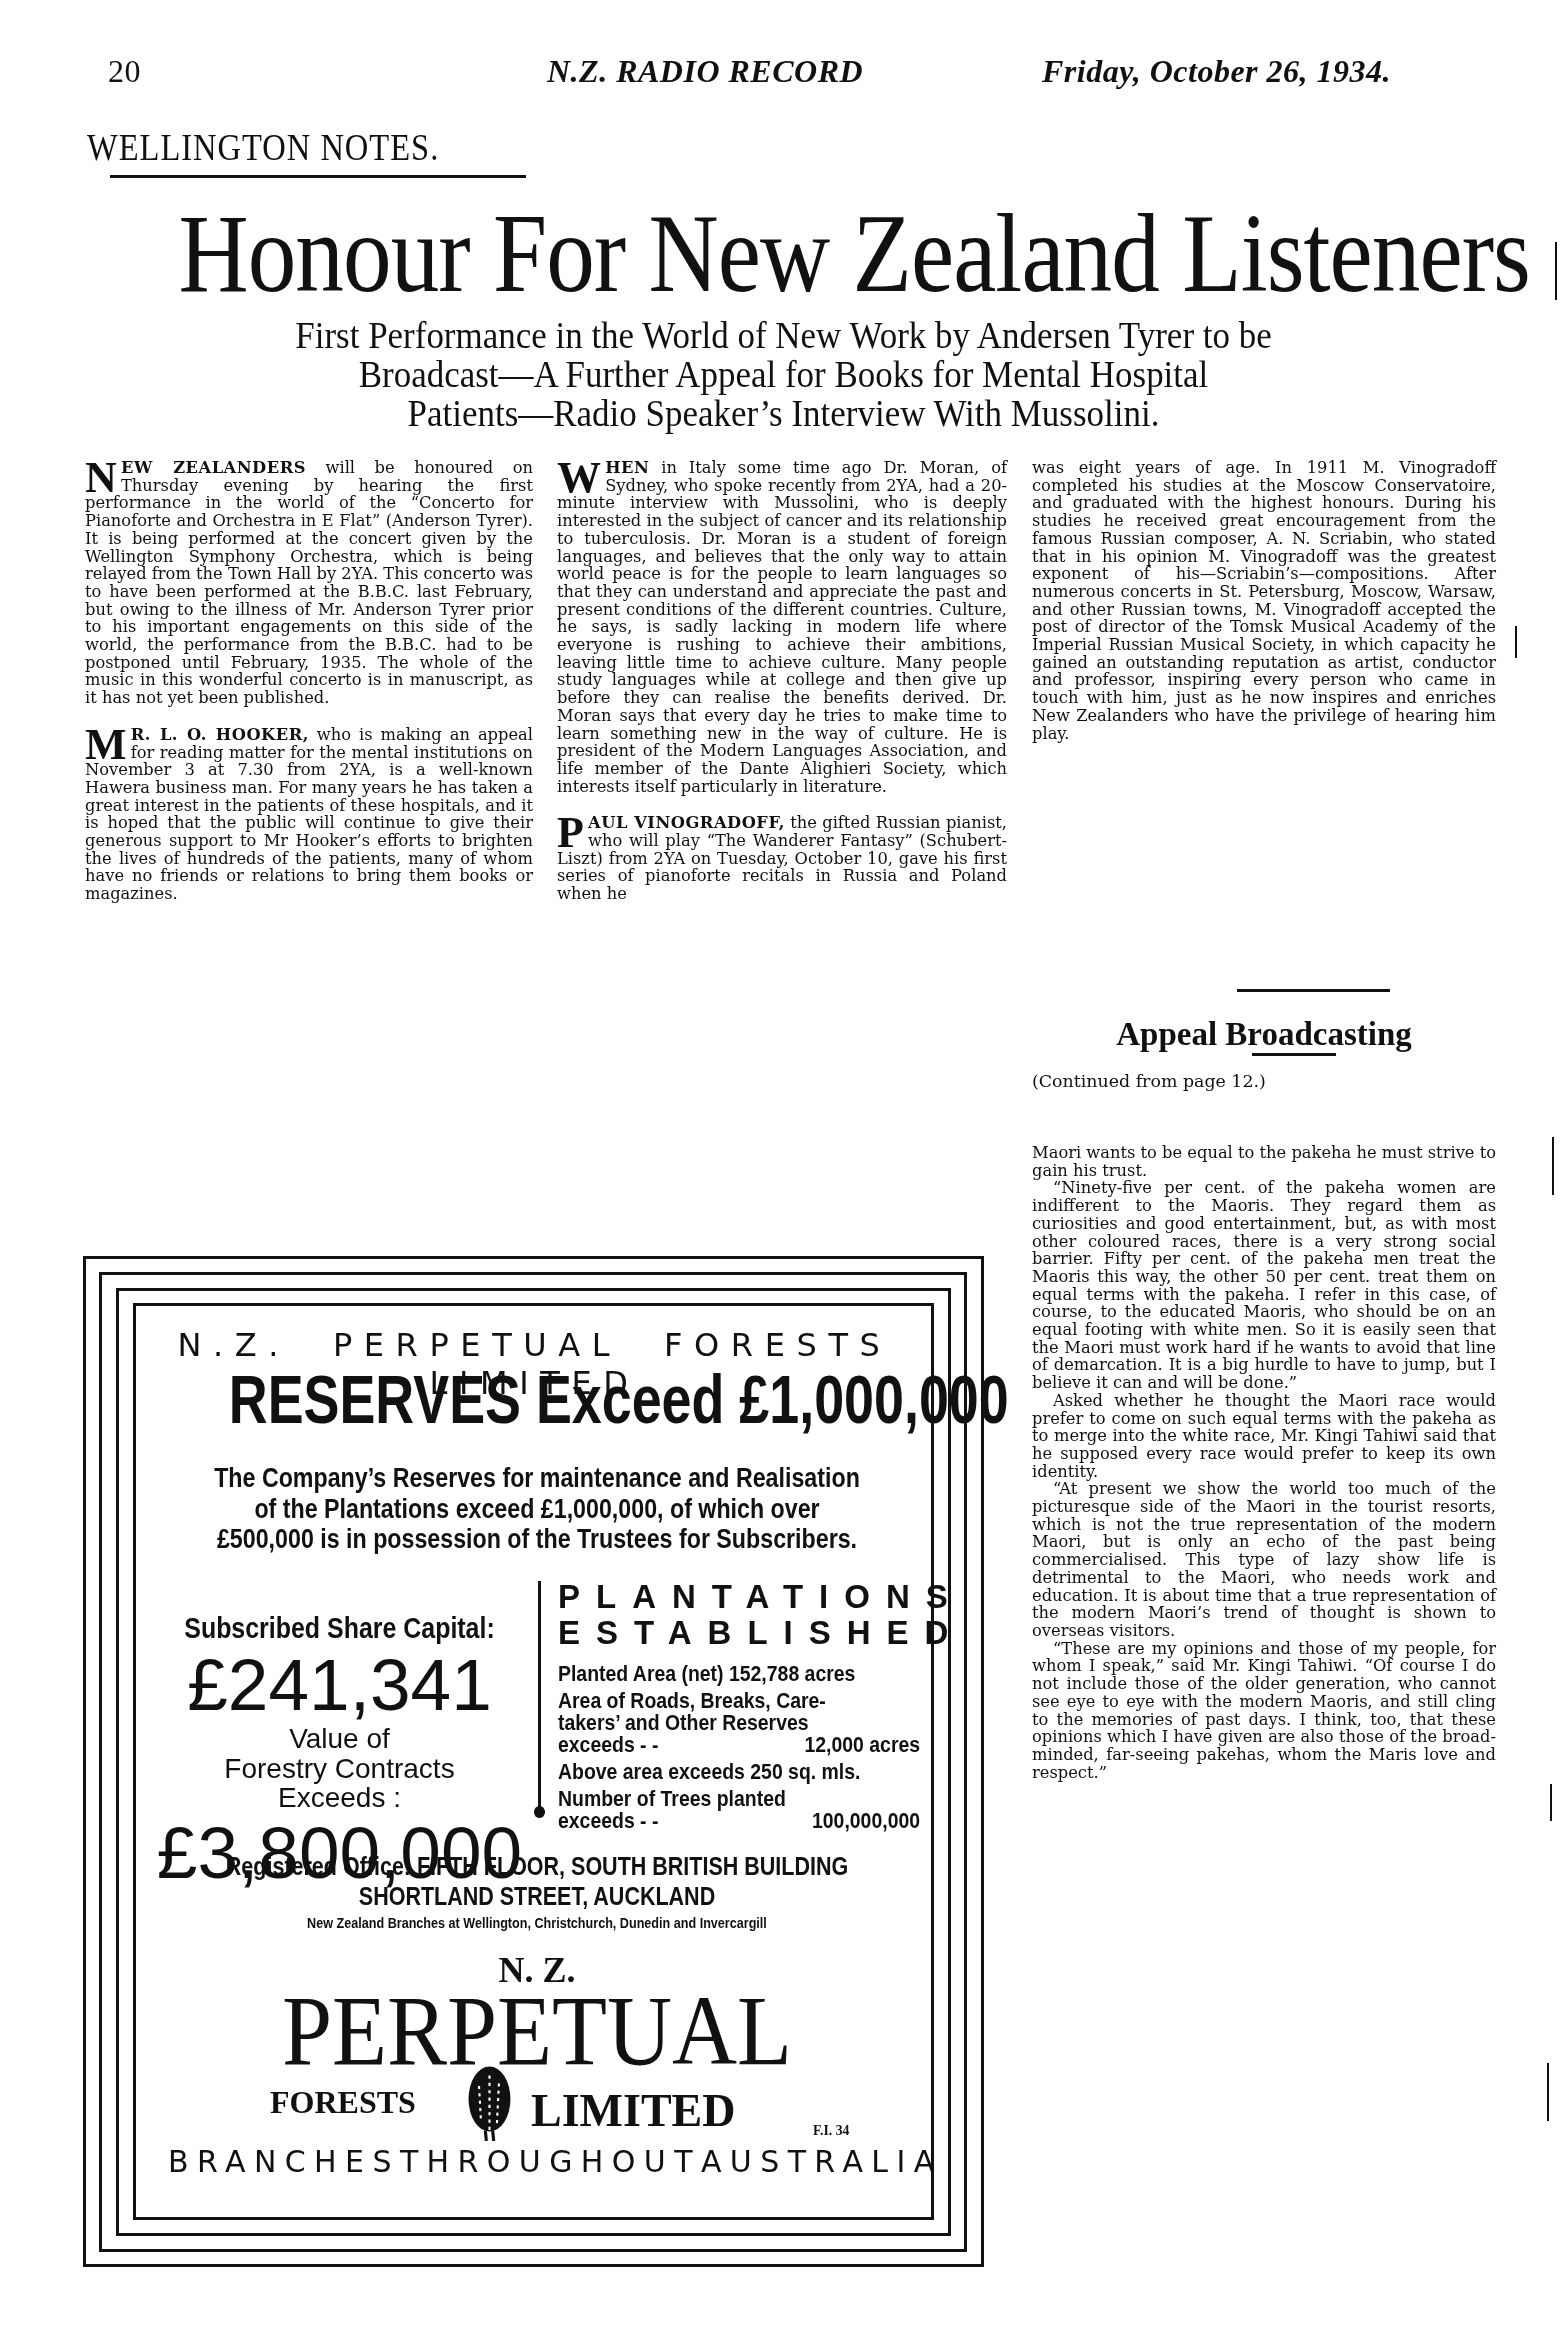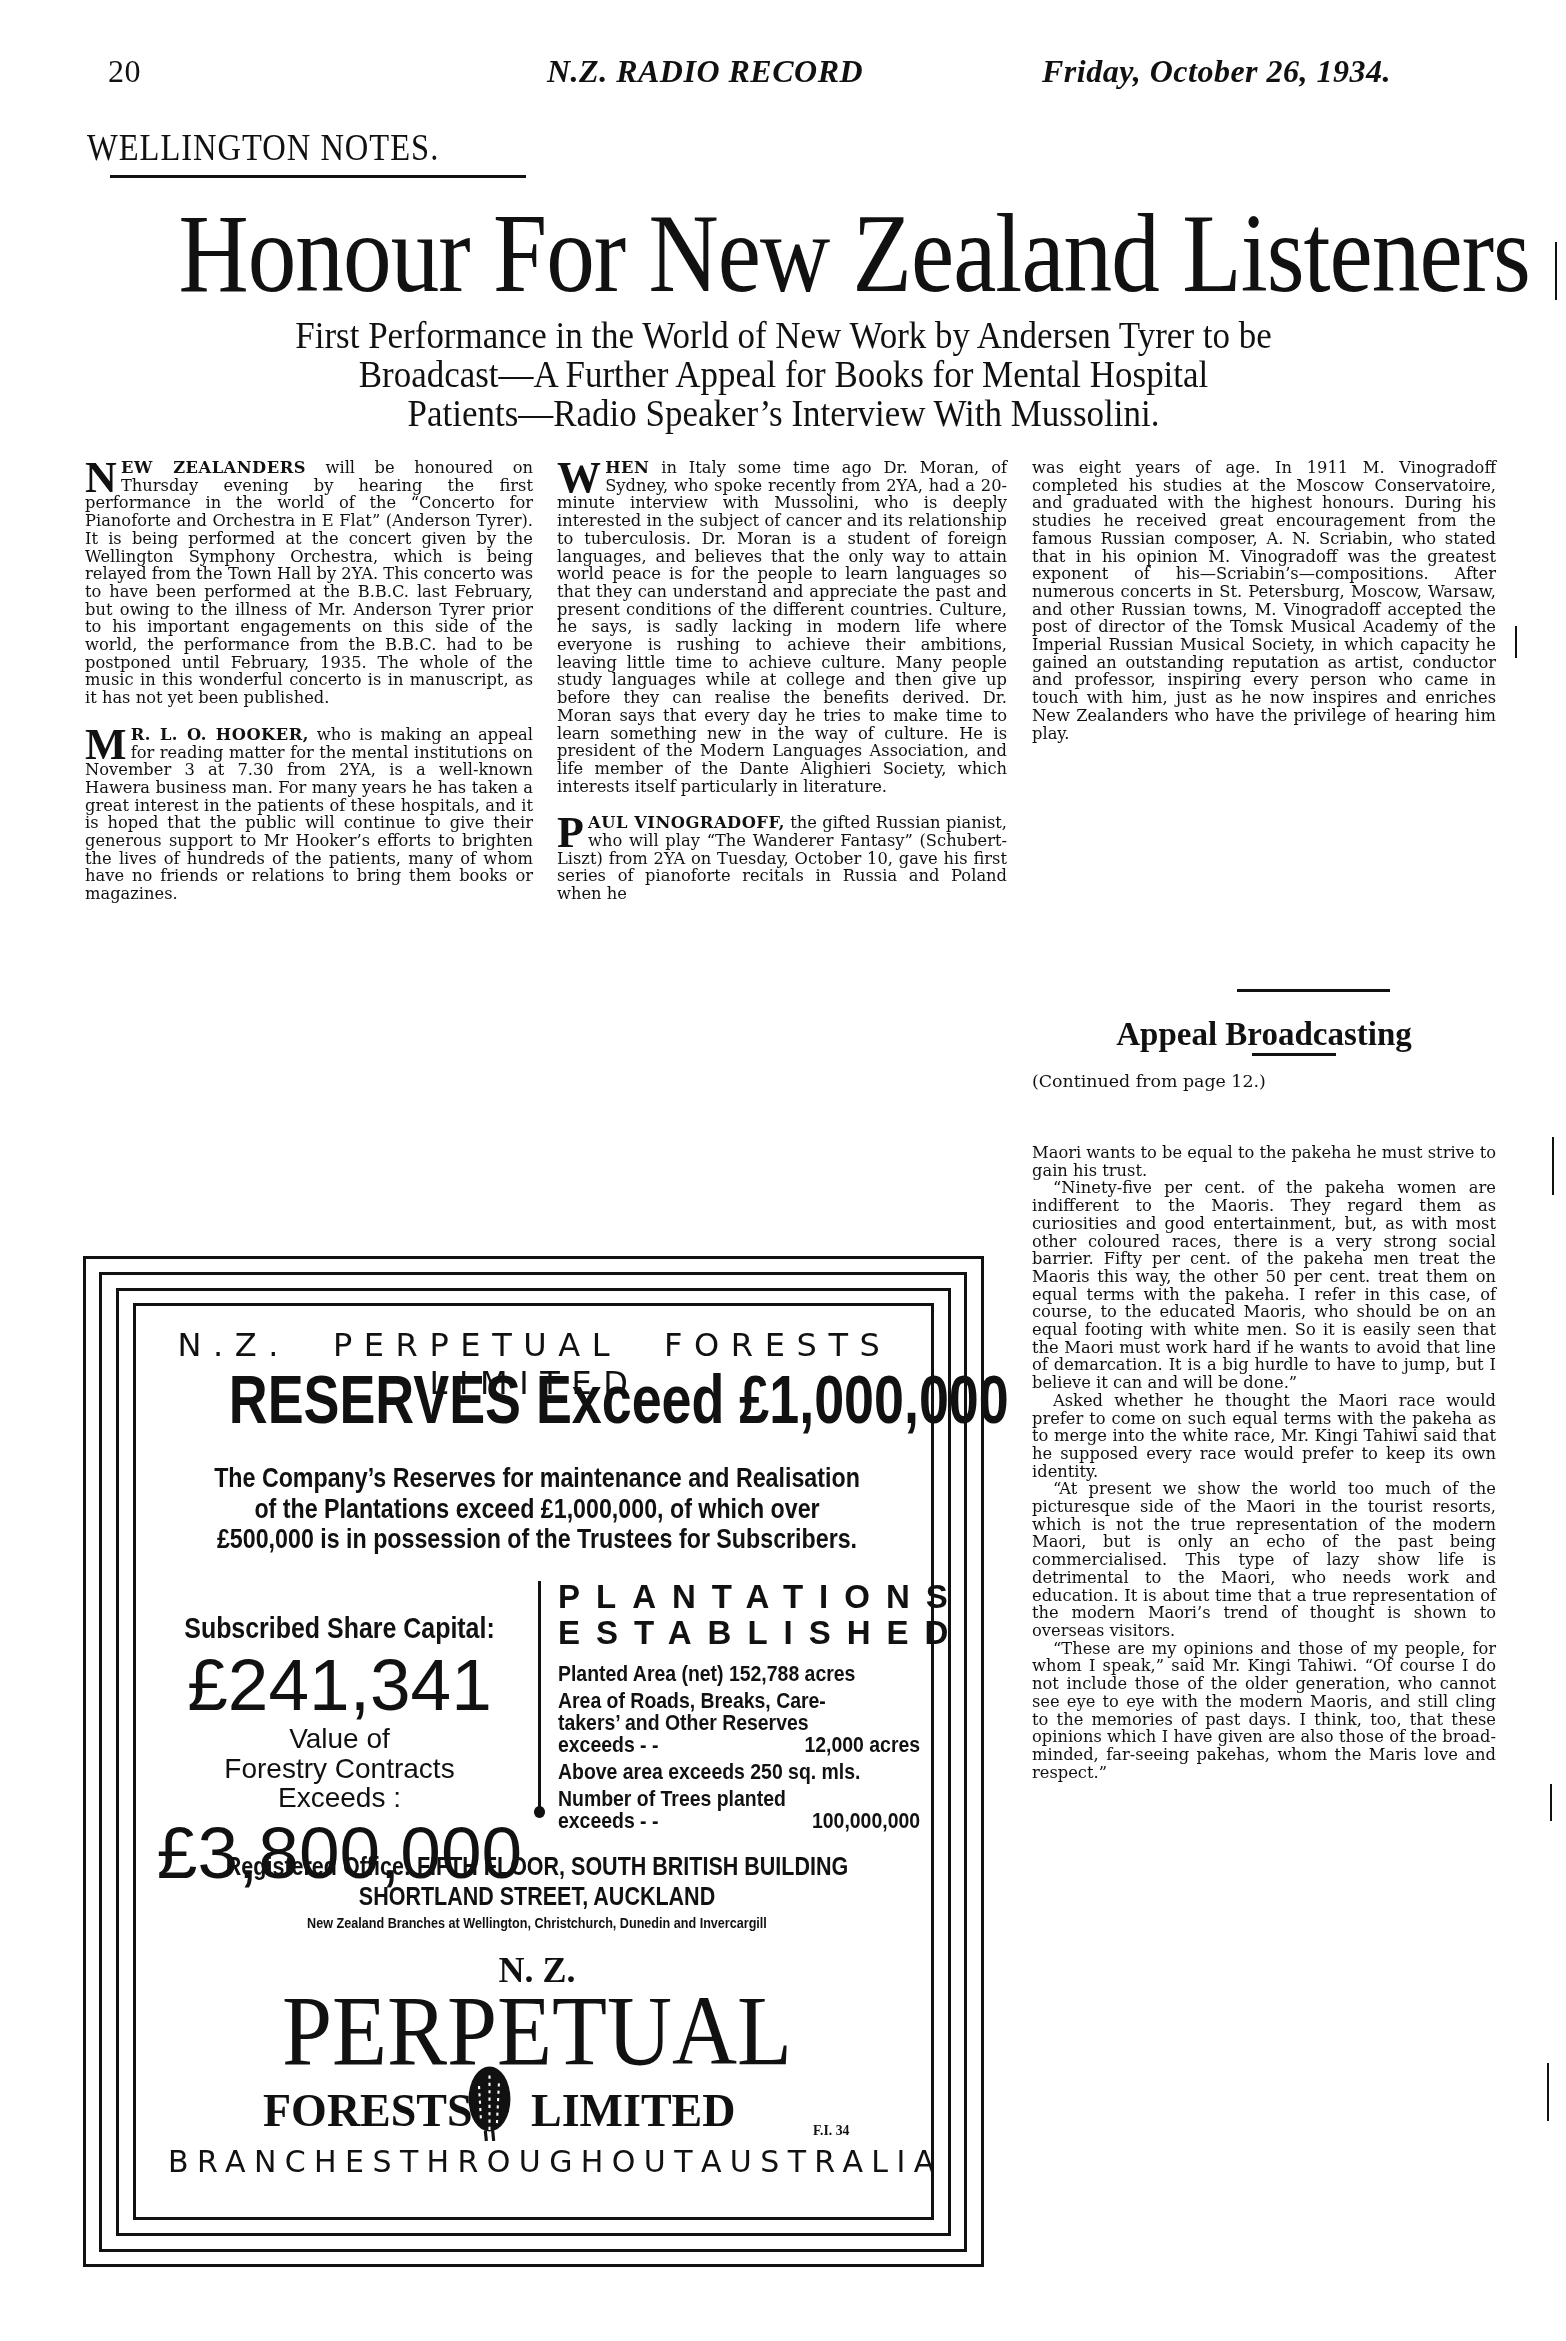--- a/index.html
+++ b/index.html
@@ -41,21 +41,21 @@
   .ad-divider { left:538px; top:1581px; width:2.6px; height:232px; background:#111; }
   .ad-dot { left:534px; top:1806px; width:10.5px; height:11.6px; border-radius:50%; background:#111; }
   .ad-right { left:558px; top:1579px; width:368px; font-family:"Liberation Sans", sans-serif; font-weight:bold; }
   .ad-right .spaced { font-size:33px; letter-spacing:16px; line-height:36px; font-weight:bold; }
   .ad-right .row { font-size:22.6px; line-height:22px; white-space:nowrap; transform:scaleX(0.86); transform-origin:left top; }
   .ad-right .val-row { display:flex; justify-content:space-between; width:421px; }
   .ad-office { left:153px; top:1852px; width:768px; text-align:center; font-family:"Liberation Sans", sans-serif; font-weight:bold; font-size:25px; line-height:29.5px; transform:scaleX(0.86); transform-origin:center top; white-space:nowrap; }
   .ad-branches-nz { left:153px; top:1915px; width:768px; text-align:center; font-family:"Liberation Sans", sans-serif; font-weight:bold; font-size:14px; transform:scaleX(0.9); transform-origin:center top; white-space:nowrap; }
   .ad-nz { left:153px; top:1949px; width:768px; text-align:center; font-family:"Liberation Serif", serif; font-weight:bold; font-size:36px; }
   .ad-perpetual { left:153px; top:1983px; width:768px; text-align:center; font-family:"Liberation Serif", serif; font-size:100px; line-height:95px; transform:scaleX(0.9); transform-origin:center top; }
-  .ad-forests { left:263px; top:2084px; font-family:"Liberation Serif", serif; font-weight:bold; font-size:46px; }
+  .ad-forests { left:270px; top:2084px; font-family:"Liberation Serif", serif; font-weight:bold; font-size:32px; }
   .ad-limited { left:531px; top:2084px; font-family:"Liberation Serif", serif; font-weight:bold; font-size:46px; }
   .ad-tree { left:463px; top:2065px; width:53px; height:76px; }
   .ad-fi { left:813px; top:2123px; font-family:"Liberation Serif", serif; font-weight:bold; font-size:13.7px; }
   .ad-australia { left:168px; top:2144px; width:752px; display:flex; justify-content:space-between; font-family:"DejaVu Sans", sans-serif; font-size:30px; letter-spacing:8.4px; }
   .scan { position:absolute; background:#111; }
 </style>
 </head>
 <body>
 
 <div class="abs hdr" style="left:108px; font-style:normal; font-weight:normal; font-family:'Liberation Serif',serif;">20</div>

